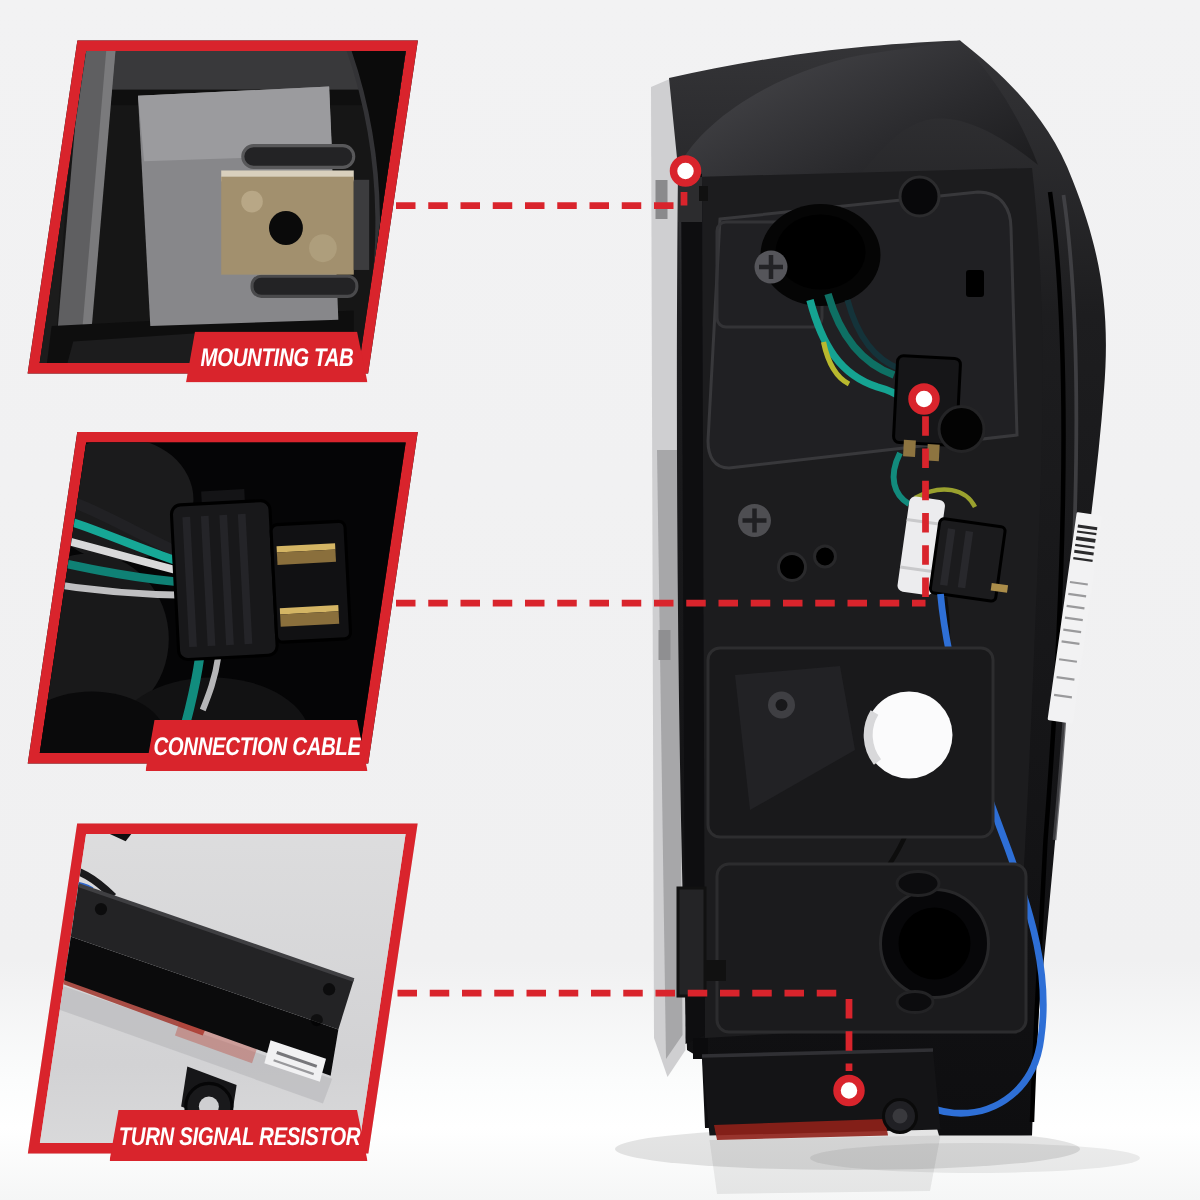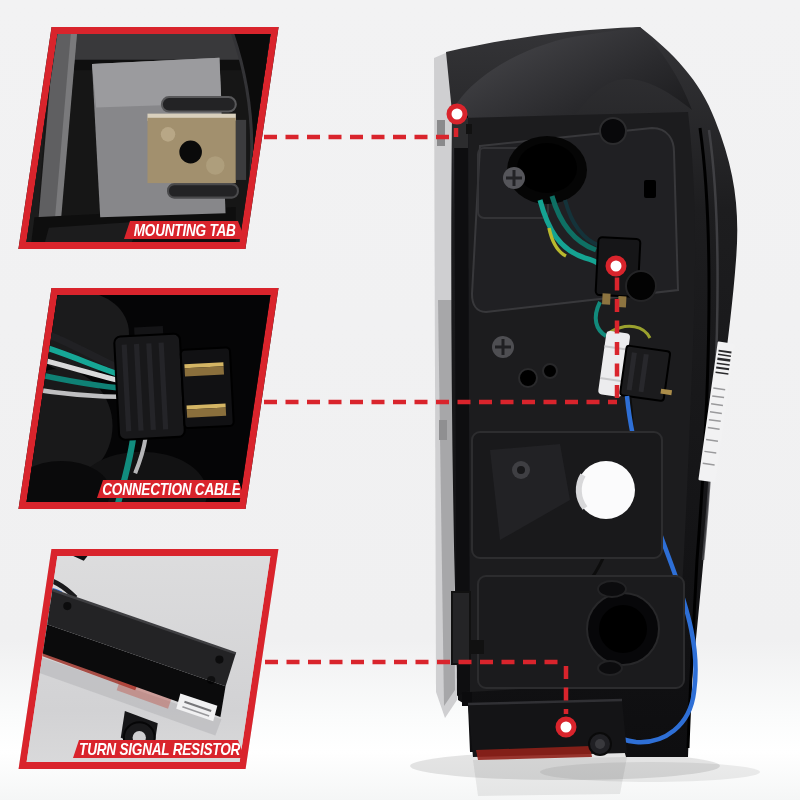--- a/index.html
+++ b/index.html
@@ -14,21 +14,21 @@
     position:absolute;border:7px solid #d9242c;transform:skewX(-8.5deg);
     transform-origin:center center;overflow:hidden;background:#111;z-index:10;
   }
   .frame .ph{position:absolute;inset:-24px;transform:skewX(8.5deg);transform-origin:center center;}
   .frame .ph svg{width:100%;height:100%;display:block;}
   #frame1{left:35px;top:27px;width:213px;height:208px;}
   #frame2{left:35px;top:288px;width:213px;height:207px;}
   #frame3{left:35px;top:549px;width:213px;height:206px;background:#d7d7d8;}
   
   .banner{
-    position:absolute;height:18px;background:#d9242c;z-index:20;
+    position:absolute;height:34px;background:#d9242c;z-index:20;
     display:flex;align-items:center;justify-content:center;
     color:#ffffff;font-weight:bold;font-style:italic;font-size:17px;line-height:29px;
     white-space:nowrap;
   }
   .banner span{display:inline-block;transform:scaleX(0.80);letter-spacing:-0.3px;}
   #banner1{left:124px;top:221px;width:122px;clip-path:polygon(6px 0,114px 0,121px 100%,0 100%);}
   #banner2{left:97px;top:480px;width:149px;clip-path:polygon(6px 0,141px 0,148px 100%,0 100%);}
   #banner3{left:73px;top:740px;width:173px;clip-path:polygon(6px 0,165px 0,172px 100%,0 100%);}
   
   #art{position:absolute;inset:0;z-index:15;pointer-events:none;}

